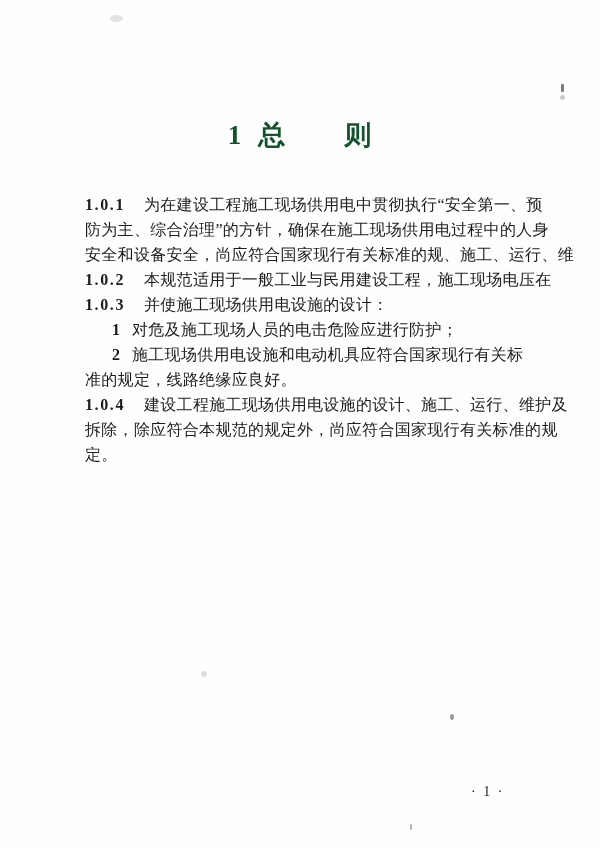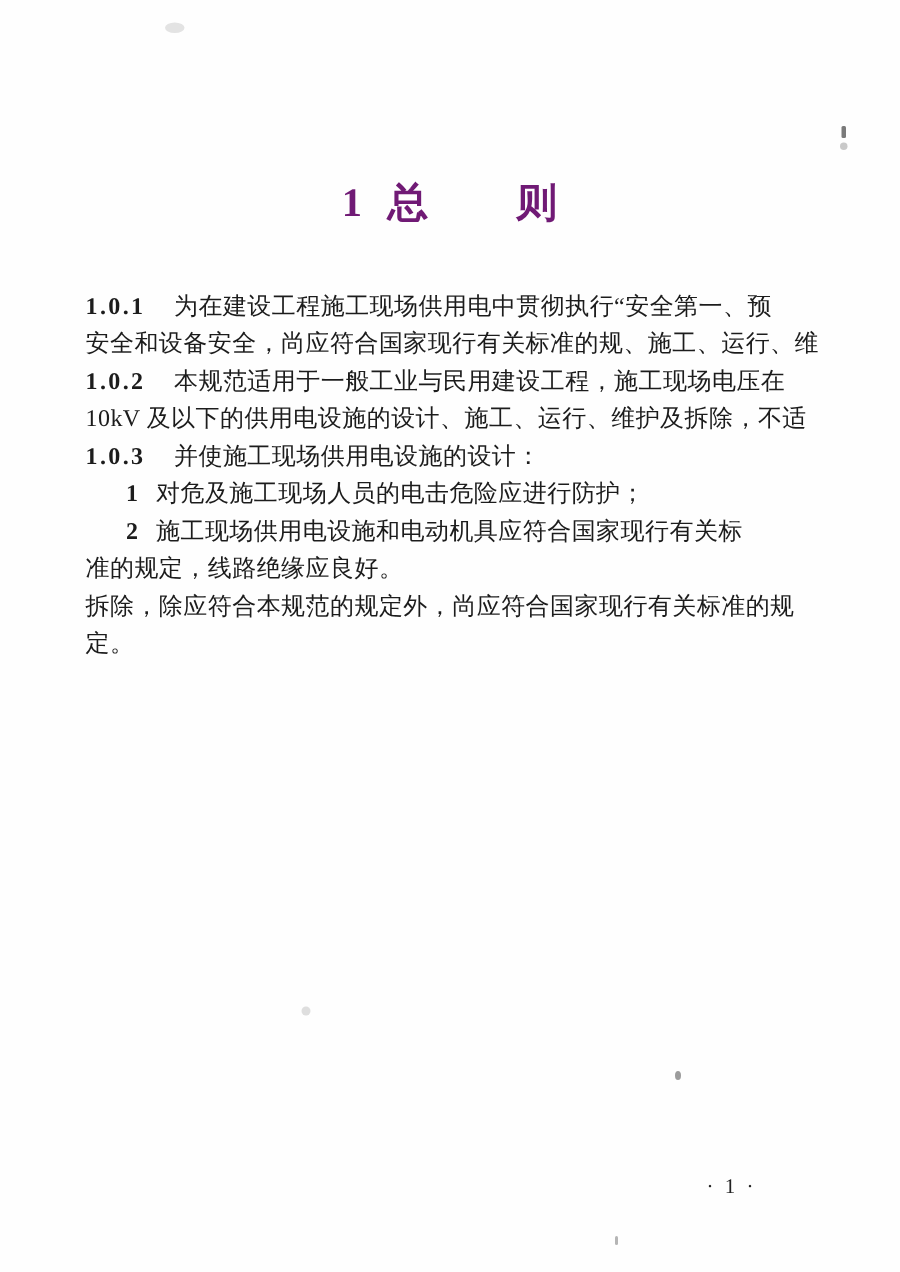--- a/index.html
+++ b/index.html
@@ -14,35 +14,35 @@
   }
   .doc-title {
     position: absolute;
     top: 117px;
     left: 0;
     width: 100%;
     text-align: center;
     font-size: 27px;
     font-weight: bold;
     letter-spacing: 1px;
-    color: #701a75;
+    color: #14532d;
   }
   .doc-title .t-num { margin-right: 16px; }
   .doc-title .t-w2 { margin-left: 58px; }
   .body-text {
     position: absolute;
     top: 192px;
     left: 57px;
     width: 492px;
     font-size: 16px;
     line-height: 25px;
     letter-spacing: 0.3px;
     color: #1c1c1c;
   }
-  .line { white-space: nowrap; }
+  .line { white-space: nowrap; margin-left: 28px; }
   .num {
     font-weight: bold;
     letter-spacing: 1.6px;
   }
   .num:not(:empty) { margin-right: 19px; }
   .item-line { padding-left: 27px; }
   .item-line .num:not(:empty) { margin-right: 12px; letter-spacing: 0; }
   .page-number {
     position: absolute;
     top: 784px;
@@ -64,27 +64,28 @@
 <body>
 
 <div class="page">
 
   <div class="doc-title">
     <span class="t-num">1</span><span class="t-w1">总</span><span class="t-w2">则</span>
   </div>
 
   <div class="body-text">
     <div class="line"><span class="num">1.0.1</span><span class="txt">为在建设工程施工现场供用电中贯彻执行“安全第一、预</span></div>
+    <div class="line"><span class="num"></span><span class="txt">防为主、综合治理”的方针，确保在施工现场供用电过程中的人身</span></div>
     <div class="line"><span class="num"></span><span class="txt">安全和设备安全，尚应符合国家现行有关标准的规、施工、运行、维</span></div>
     <div class="line"><span class="num">1.0.2</span><span class="txt">本规范适用于一般工业与民用建设工程，施工现场电压在</span></div>
-    <div class="line"><span class="num"></span><span class="txt">10kV 及以下的供用电设施的设计、施工、运行、维护及拆除，不适</span></div>
     <div class="line"><span class="num">1.0.3</span><span class="txt">并使施工现场供用电设施的设计：</span></div>
     <div class="line item-line"><span class="num">1</span><span class="txt">对危及施工现场人员的电击危险应进行防护；</span></div>
     <div class="line item-line"><span class="num">2</span><span class="txt">施工现场供用电设施和电动机具应符合国家现行有关标</span></div>
     <div class="line"><span class="num"></span><span class="txt">准的规定，线路绝缘应良好。</span></div>
+    <div class="line"><span class="num">1.0.4</span><span class="txt">建设工程施工现场供用电设施的设计、施工、运行、维护及</span></div>
     <div class="line"><span class="num"></span><span class="txt">拆除，除应符合本规范的规定外，尚应符合国家现行有关标准的规</span></div>
     <div class="line"><span class="num"></span><span class="txt">定。</span></div>
   </div>
 
   <div class="page-number">· 1 ·</div>
 
   <div class="speck sp1"></div>
   <div class="speck sp2"></div>
   <div class="speck sp3"></div>
   <div class="speck sp4"></div>

